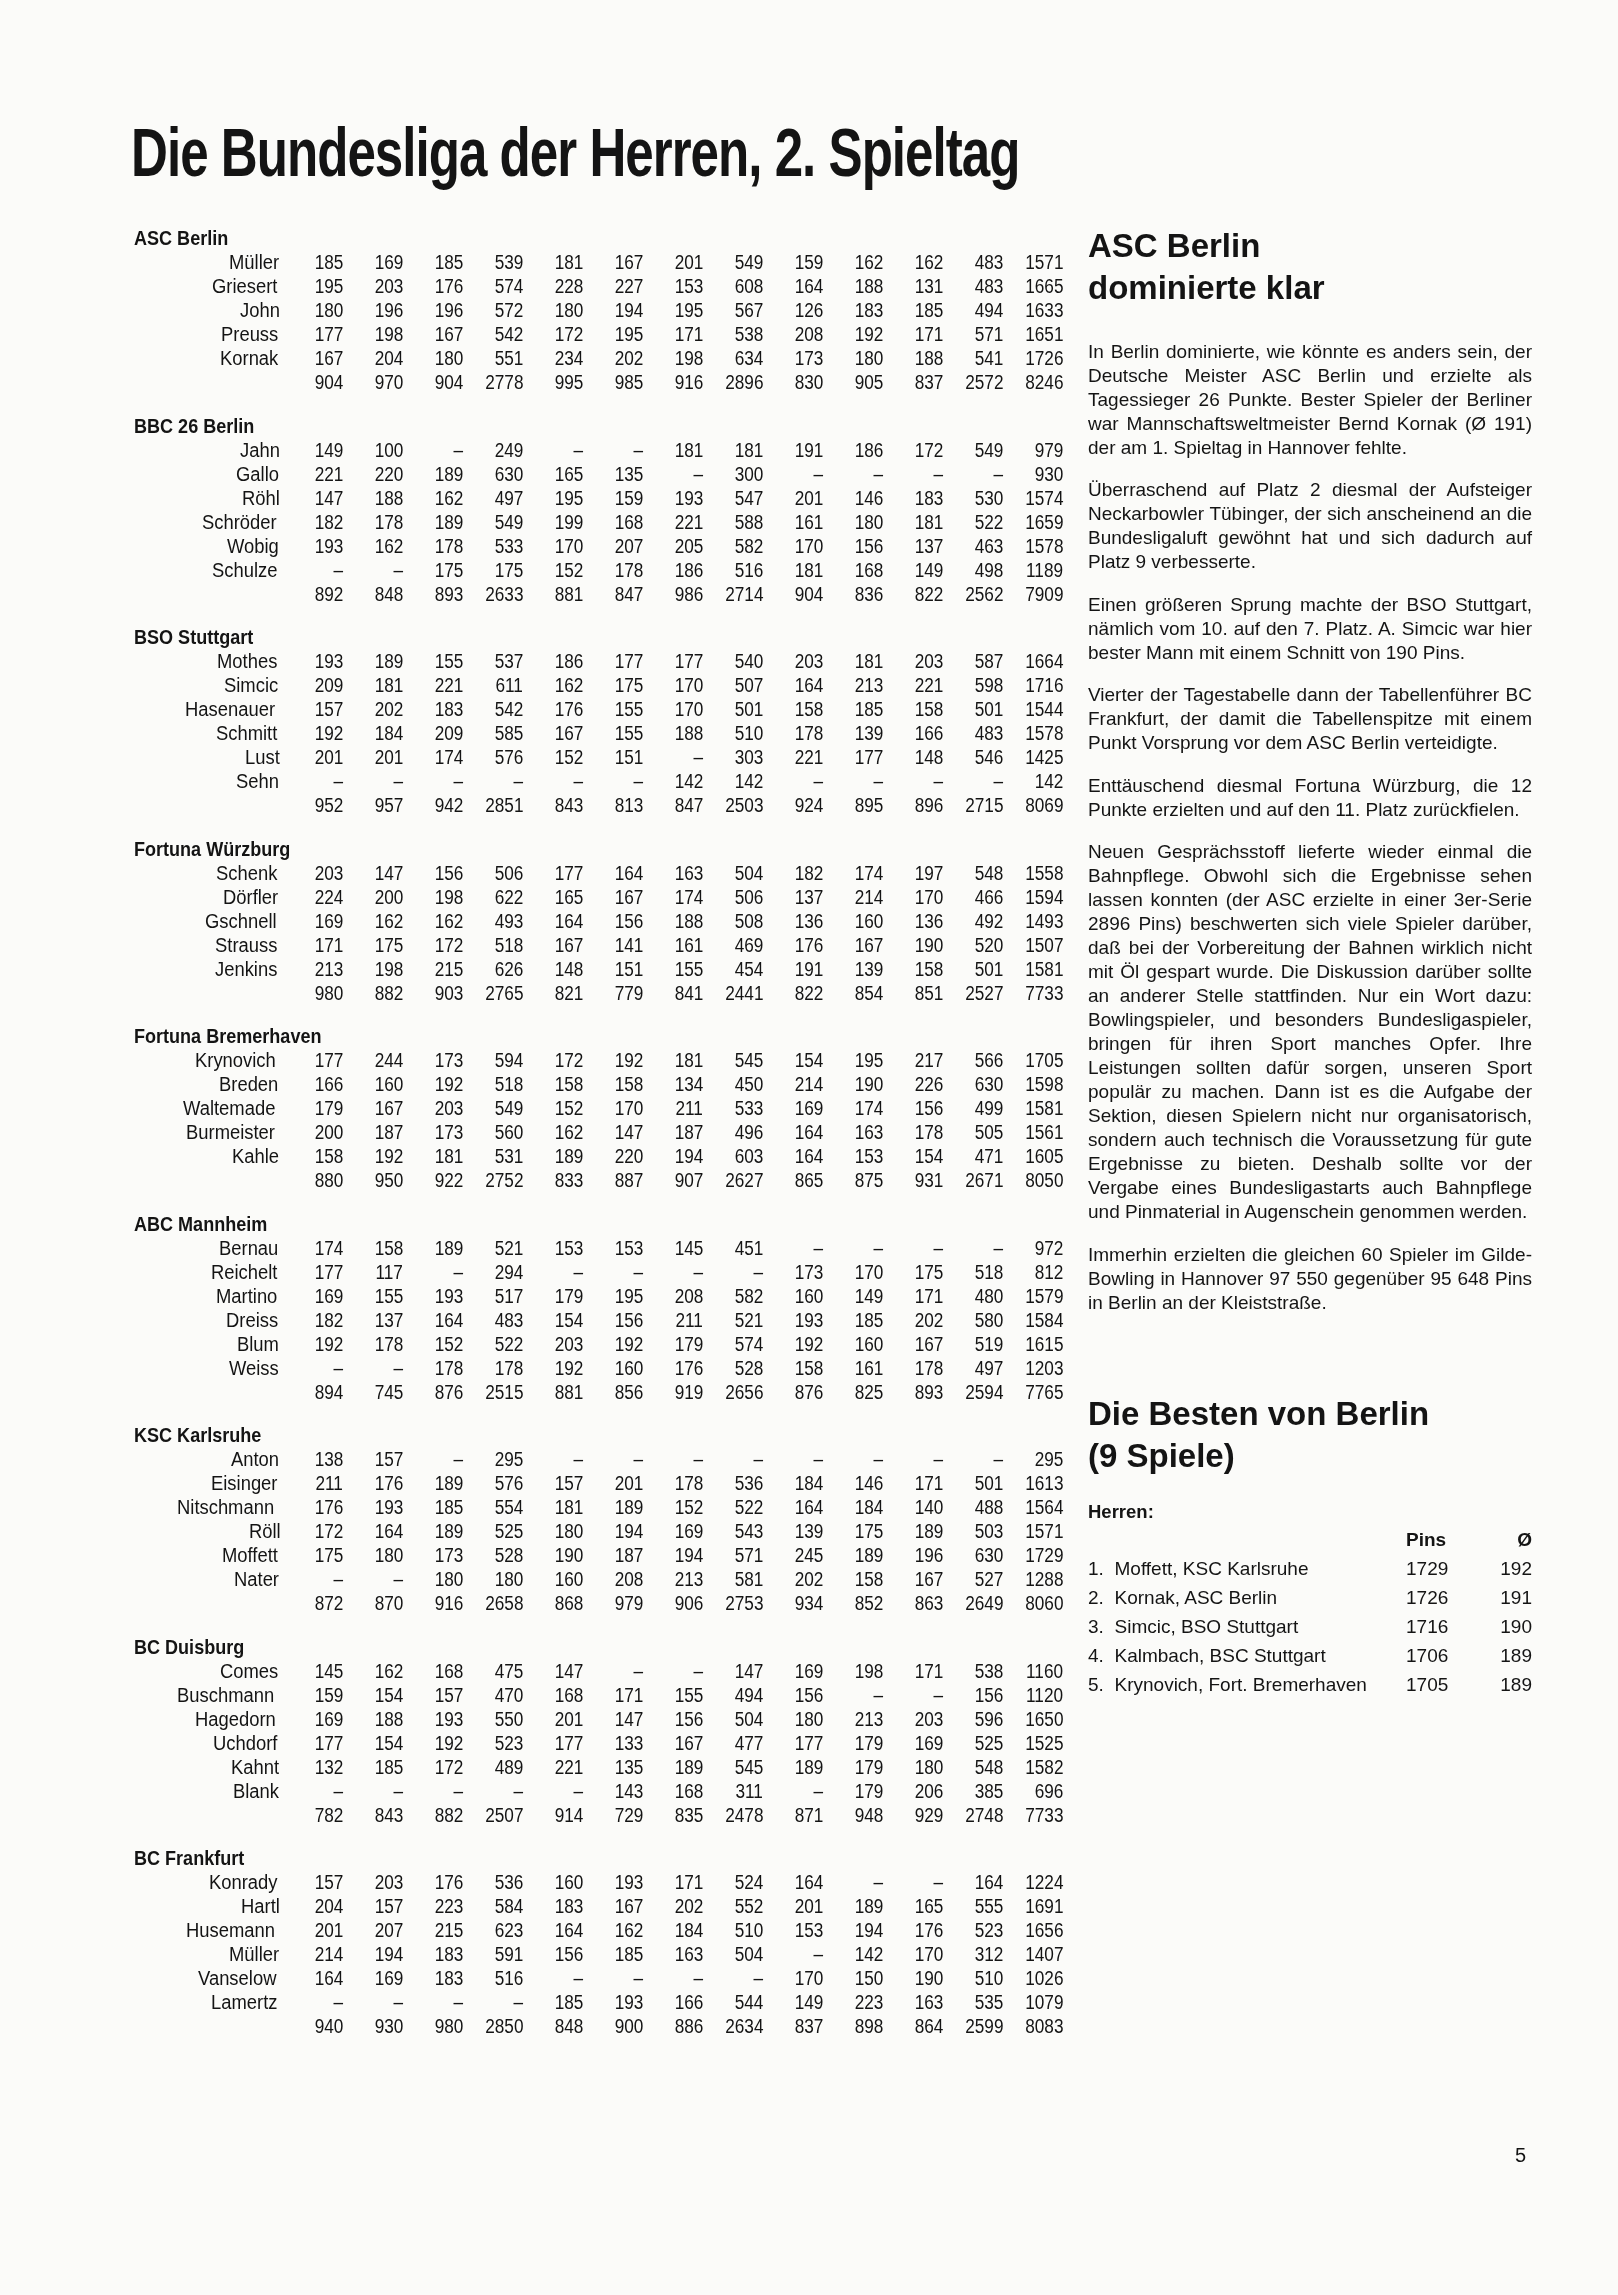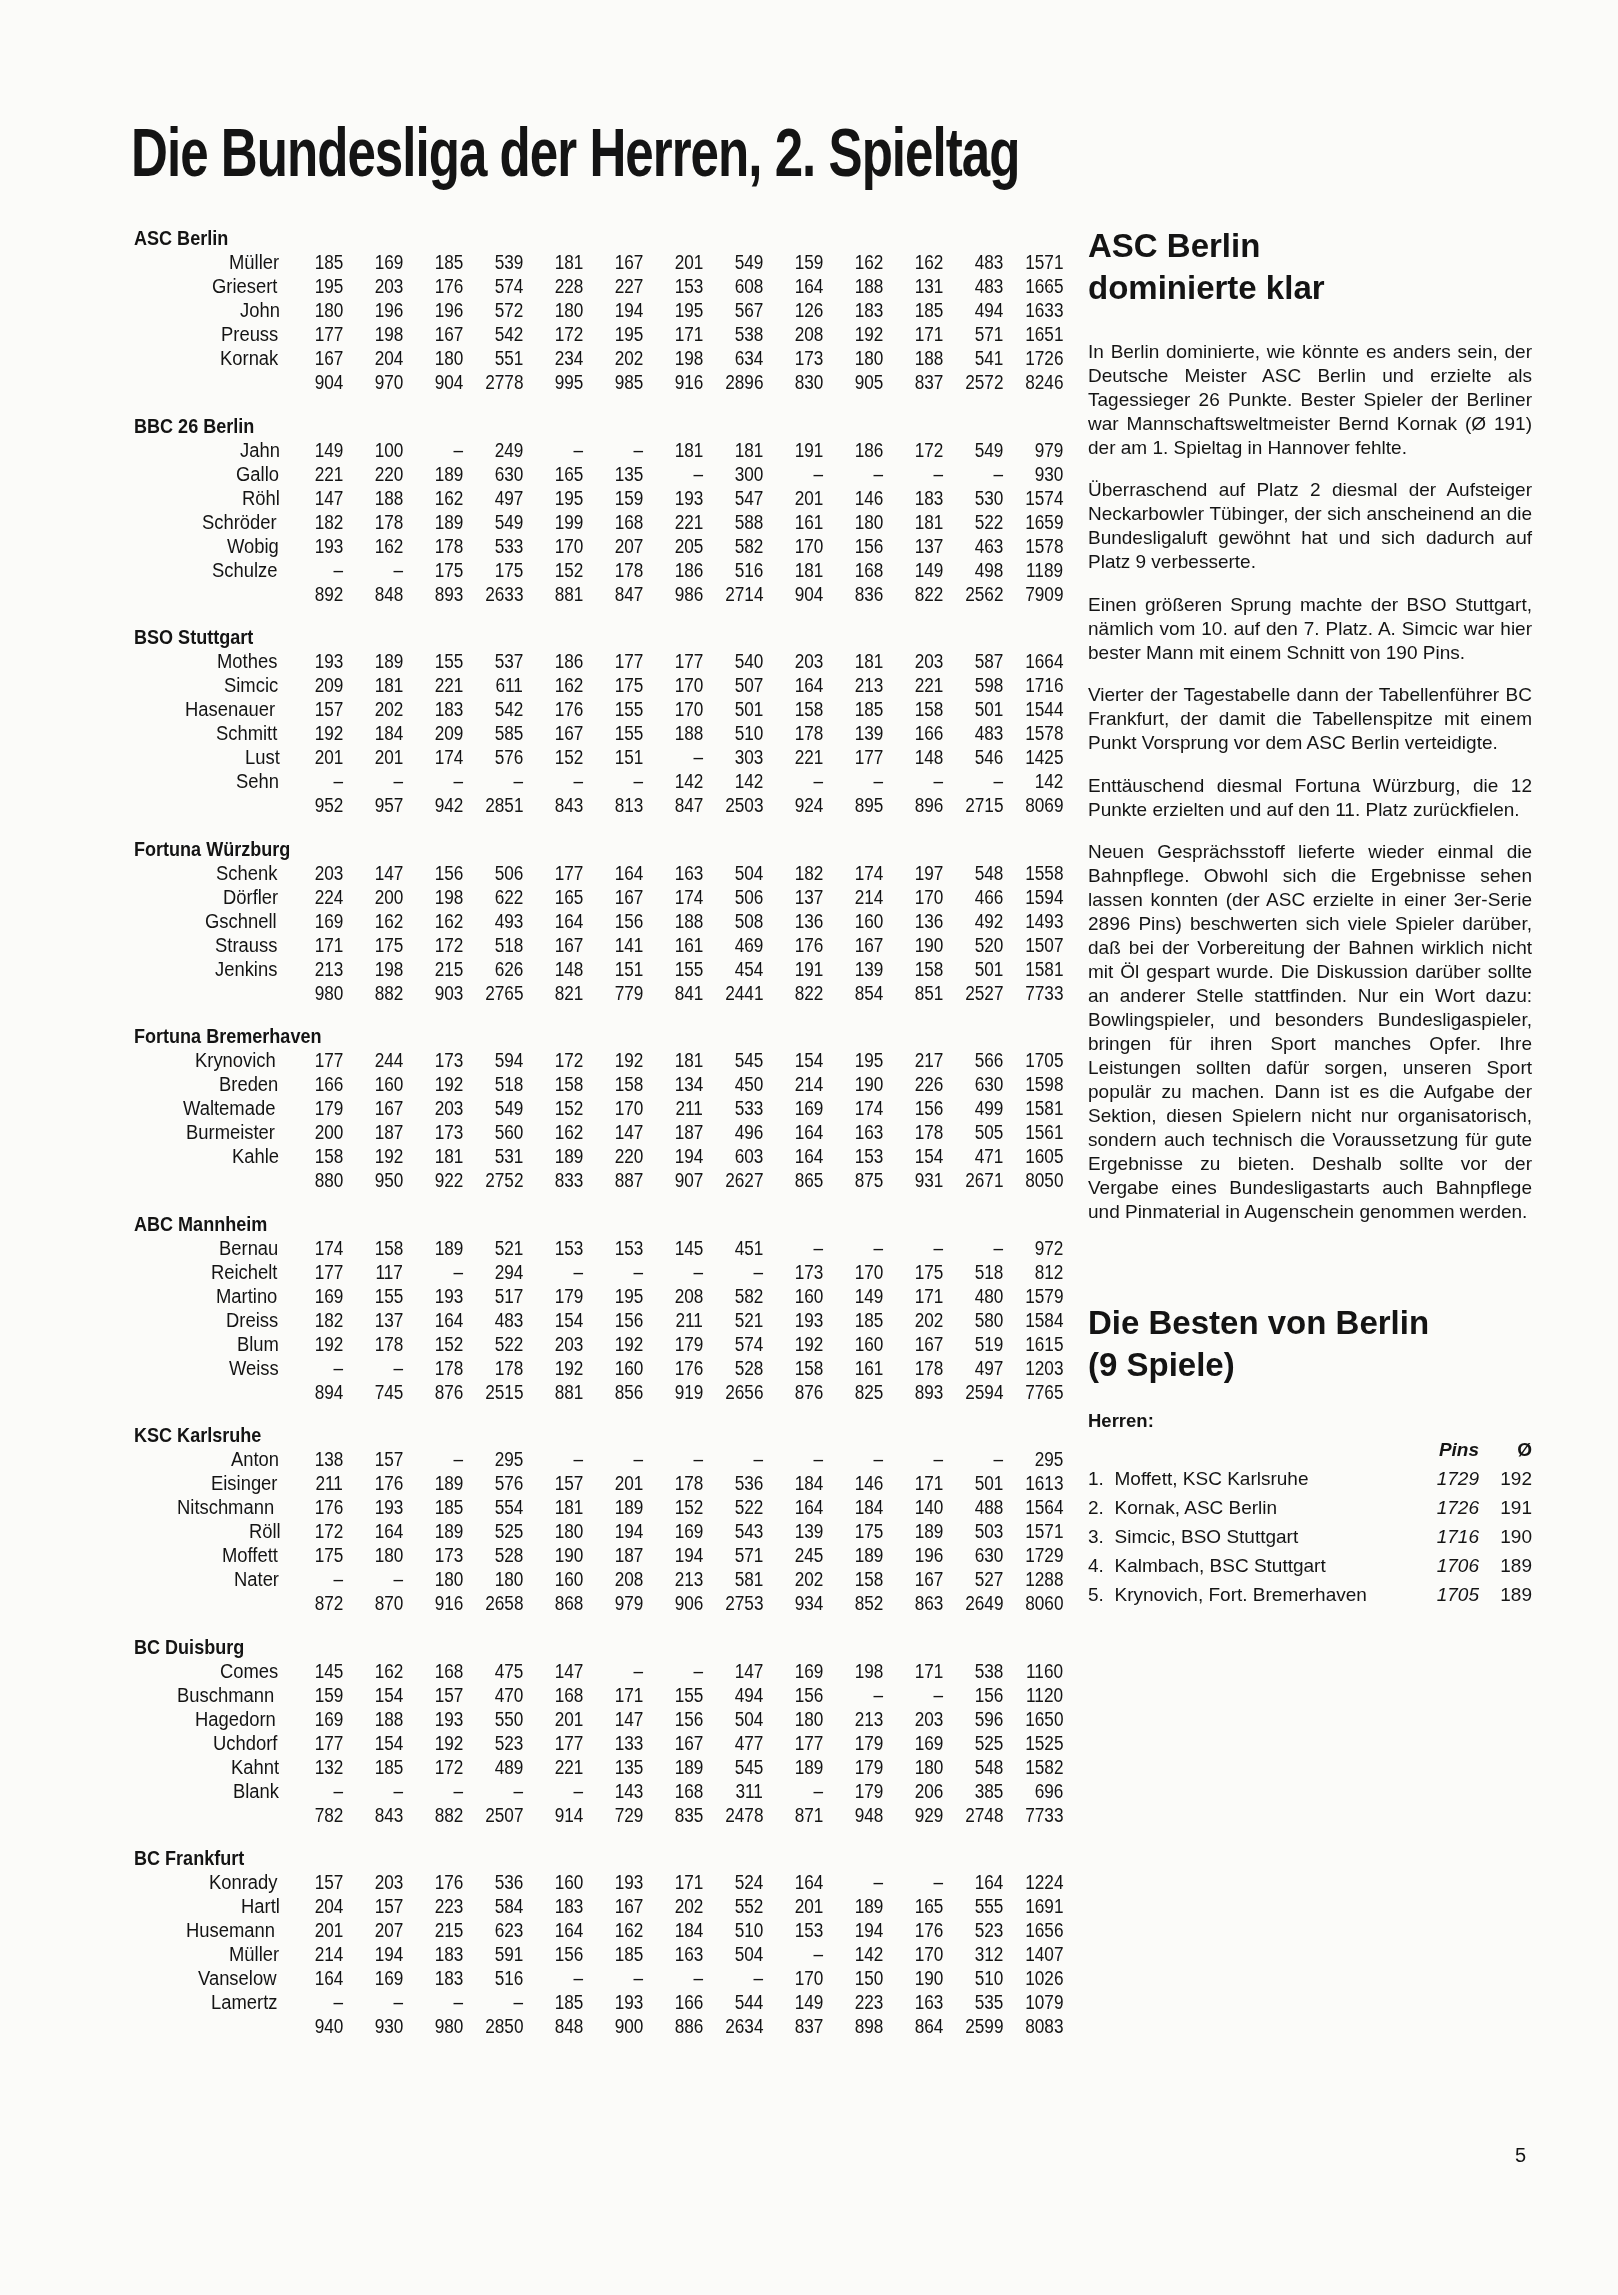--- a/index.html
+++ b/index.html
@@ -49,21 +49,21 @@
   }
   .best-headline {
     font-weight: 700; font-size: 33px; line-height: 42px; margin: 78px 0 24px 0;
   }
   .best-sub { font-weight: 700; font-size: 18.5px; margin: 0 0 3px 0; }
   table.best { border-collapse: collapse; width: 444px; }
   table.best td, table.best th { font-size: 19px; height: 29px; padding: 0; white-space: nowrap; }
   table.best th { font-weight: 700; text-align: right; }
   table.best td.rank { width: 26.5px; text-align: left; }
   table.best td.player { text-align: left; }
-  table.best td.pins, table.best th.pins { width: 73px; text-align: right; font-style: italic; }
+  table.best td.pins, table.best th.pins { width: 73px; text-align: left; }
   table.best td.avg, table.best th.avg { width: 53px; text-align: right; }
   .page-number {
     position: absolute; left: 1515px; top: 2144px; font-size: 20px;
   }
 </style>
 </head>
 <body>
 
 <h1 class="title">Die Bundesliga der Herren, 2. Spieltag</h1>
 
@@ -1098,20 +1098,21 @@
     <div>ASC Berlin</div>
     <div>dominierte klar</div>
   </div>
   <div id="article-body">
       <p class="article-p">In Berlin dominierte, wie könnte es anders sein, der Deutsche Meister ASC Berlin und erzielte als Tagessieger 26 Punkte. Bester Spieler der Berliner war Mannschaftswelt­meister Bernd Kornak (Ø 191) der am 1. Spieltag in Hannover fehlte.</p>
       <p class="article-p">Überraschend auf Platz 2 diesmal der Auf­steiger Neckarbowler Tübinger, der sich an­scheinend an die Bundesligaluft gewöhnt hat und sich dadurch auf Platz 9 verbesserte.</p>
       <p class="article-p">Einen größeren Sprung machte der BSO Stuttgart, nämlich vom 10. auf den 7. Platz. A. Simcic war hier bester Mann mit einem Schnitt von 190 Pins.</p>
       <p class="article-p">Vierter der Tagestabelle dann der Tabellen­führer BC Frankfurt, der damit die Tabellen­spitze mit einem Punkt Vorsprung vor dem ASC Berlin verteidigte.</p>
       <p class="article-p">Enttäuschend diesmal Fortuna Würzburg, die 12 Punkte erzielten und auf den 11. Platz zurückfielen.</p>
       <p class="article-p">Neuen Gesprächsstoff lieferte wieder einmal die Bahnpflege. Obwohl sich die Ergebnisse sehen lassen konnten (der ASC erzielte in einer 3er-Serie 2896 Pins) beschwerten sich viele Spieler darüber, daß bei der Vorbe­reitung der Bahnen wirklich nicht mit Öl gespart wurde. Die Diskussion darüber sollte an anderer Stelle stattfinden. Nur ein Wort dazu: Bowlingspieler, und besonders Bundesligaspieler, bringen für ihren Sport manches Opfer. Ihre Leistungen sollten da­für sorgen, unseren Sport populär zu machen. Dann ist es die Aufgabe der Sektion, diesen Spielern nicht nur organisatorisch, sondern auch technisch die Voraussetzung für gute Ergebnisse zu bieten. Deshalb sollte vor der Vergabe eines Bundesligastarts auch Bahn­pflege und Pinmaterial in Augenschein ge­nommen werden.</p>
+      <p class="article-p">Immerhin erzielten die gleichen 60 Spieler im Gilde-Bowling in Hannover 97 550 gegen­über 95 648 Pins in Berlin an der Kleiststraße.</p>
     </div>
 
   <div class="best-headline">
     <div>Die Besten von Berlin</div>
     <div>(9 Spiele)</div>
   </div>
   <div class="best-sub">Herren:</div>
   <table class="best">
     <thead>
       <tr>

